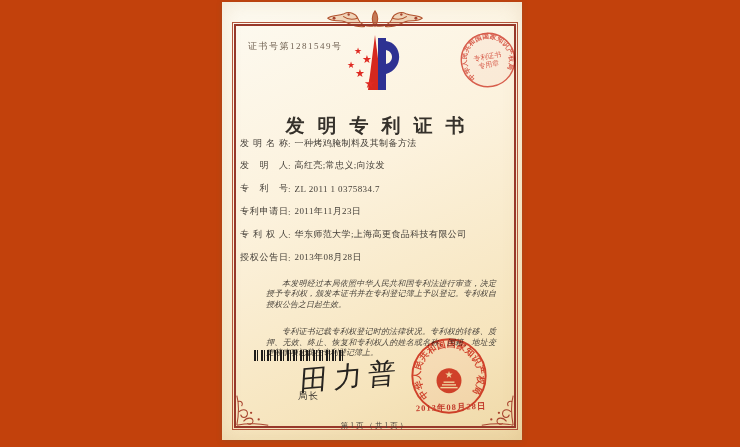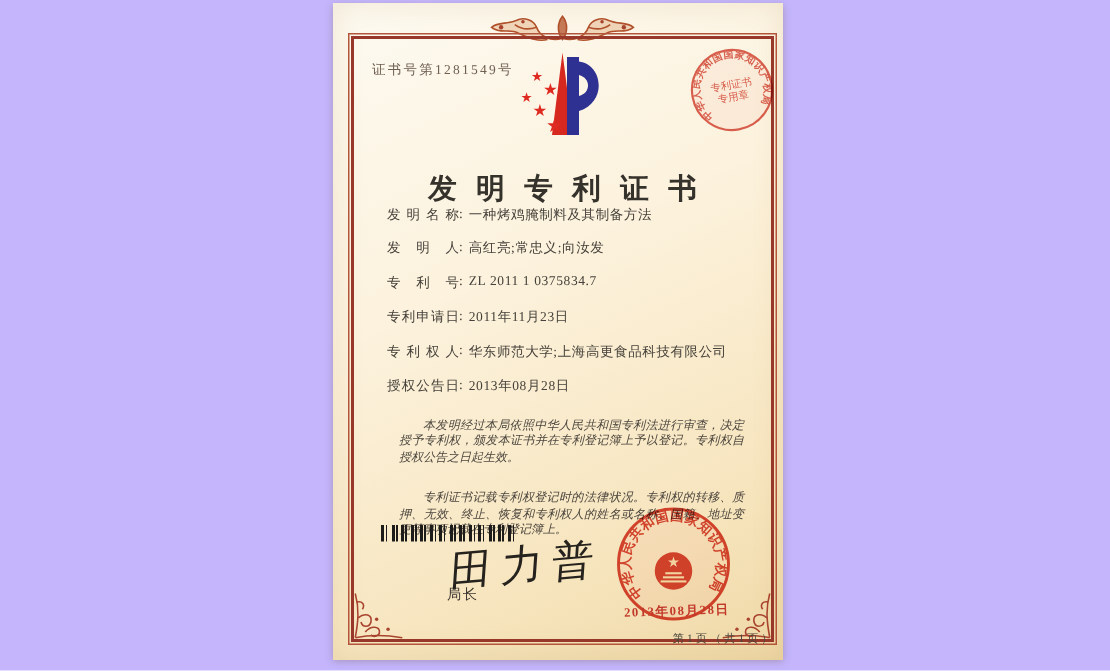--- a/index.html
+++ b/index.html
@@ -1,20 +1,20 @@
 <!DOCTYPE html>
 <html><head>
 <meta charset="utf-8">
 <style>
   html,body{margin:0;padding:0;}
   body{
     width:740px;height:447px;overflow:hidden;background:#ffffff;
     font-family:"Liberation Serif","DejaVu Serif",serif;
   }
-  .canvas{position:relative;width:740px;height:447px;background:#c4b5fd;}
+  .canvas{position:relative;width:740px;height:447px;background:#c2410c;}
 
   
   .paper{
     position:absolute;left:222px;top:2px;width:300px;height:438px;
     background:linear-gradient(155deg,#fdfaf1 0%,#fcf2dd 40%,#f6e4bc 80%,#efd8a6 100%);
     box-shadow:0 1px 5px rgba(110,90,60,.35), inset 0 0 20px rgba(185,145,85,.18);
   }
 
   
   .frame{position:absolute;left:10px;top:20px;right:4px;bottom:10px;border:1px solid #b2553b;}
@@ -27,21 +27,21 @@
 
   .logo{position:absolute;left:120px;top:30px;}
 
   .title{
     position:absolute;left:11px;right:5px;top:95px;margin:16px;text-align:center;
     font-size:19px;font-weight:bold;color:#35312b;letter-spacing:13px;text-indent:13px;
     white-space:nowrap;
   }
 
   .field{
-    position:absolute;left:36px;right:10px;display:flex;align-items:flex-start;
+    position:absolute;left:18px;right:10px;display:flex;align-items:center;
     font-size:9px;color:#46413a;white-space:nowrap;
   }
   .flabel{display:inline-block;width:48px;text-align:justify;text-align-last:justify;flex:none;}
   .colon{margin-right:4px;}
   .fvalue{letter-spacing:.4px;}
 
   .paras{
     position:absolute;left:27px;top:260px;width:264px;
     font-size:8px;line-height:10.4px;color:#4c463e;text-align:justify;
     font-style:italic;
@@ -66,21 +66,21 @@
 
   .seal{position:absolute;mix-blend-mode:multiply;opacity:.93;}
   .seal-main{left:188px;top:335px;}
   .seal-corner{left:237px;top:29px;transform:rotate(-10deg);}
   .seal-date{
     position:absolute;left:194px;top:400px;font-size:8.5px;font-weight:bold;
     color:#c2392a;letter-spacing:1px;transform:rotate(-2deg);white-space:nowrap;
   }
 
   .footer{
-    position:absolute;left:11px;right:5px;top:419px;text-align:right;
+    position:absolute;left:11px;right:5px;top:419px;text-align:center;
     font-size:7.5px;color:#4b453d;letter-spacing:2px;
   }
 
   .ornament-top{position:absolute;left:103px;top:4px;}
   .corner-fl{position:absolute;}
   .corner-fl.bl{left:12px;top:388px;}
   .corner-fl.br{left:256px;top:388px;transform:scaleX(-1);}
 </style>
 </head>
 <body>

